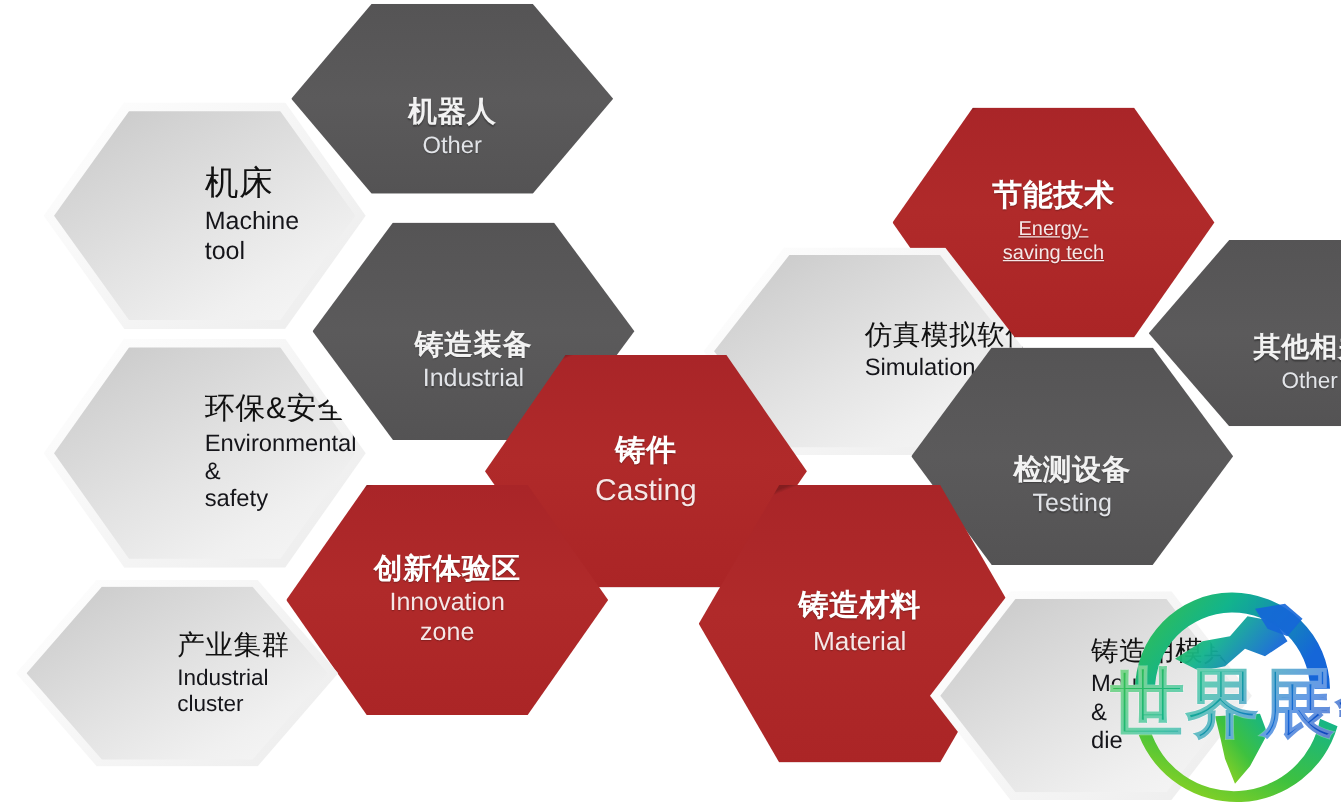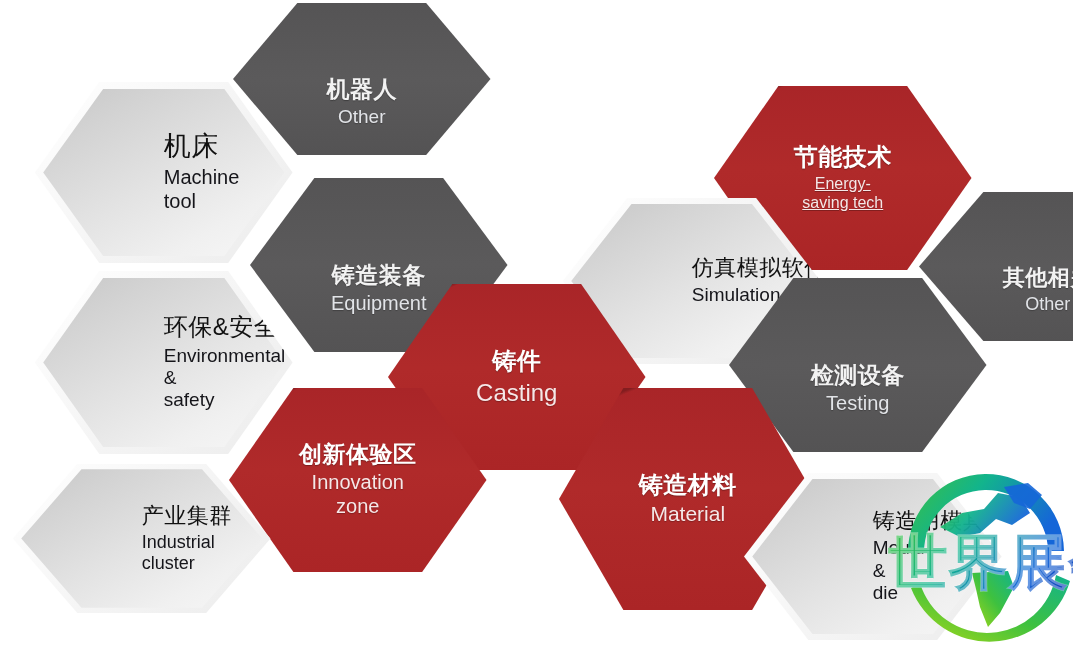--- a/index.html
+++ b/index.html
@@ -113,21 +113,21 @@
     </div>
     <div class="hex dark" style="left: 919px; top: 192px; width: 150px; height: 149px;">
       <div class="txt">
         <div class="cn" style="font-size: 22px;">其他相关</div>
         <div class="en" style="font-size: 18px;">Other</div>
       </div>
     </div>
     <div class="hex dark" style="left: 250px; top: 178px; width: 180px; height: 174px;">
       <div class="txt">
         <div class="cn" style="font-size: 23px;">铸造装备</div>
-        <div class="en" style="font-size: 20px;">Equipment</div>
+        <div class="en" style="font-size: 20px;">Industrial</div>
       </div>
     </div>
     <div class="hex light" style="left: 563px; top: 198px; width: 200px; height: 166px;">
       <div class="face"></div>
       <div class="txt">
         <div class="cn" style="font-size: 22px;">仿真模拟软件</div>
         <div class="en" style="font-size: 19px;">Simulation</div>
       </div>
     </div>
     <div class="hex light" style="left: 35px; top: 271px; width: 216px; height: 183px;">

